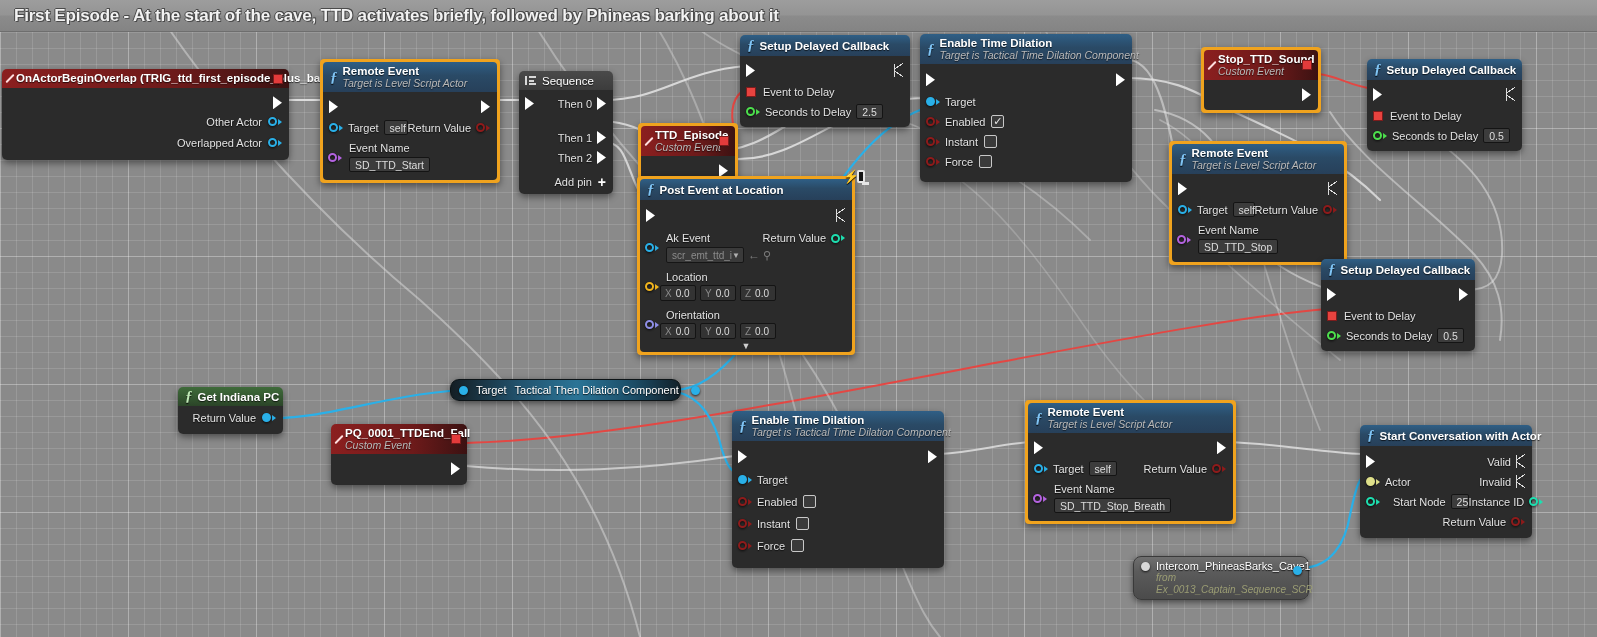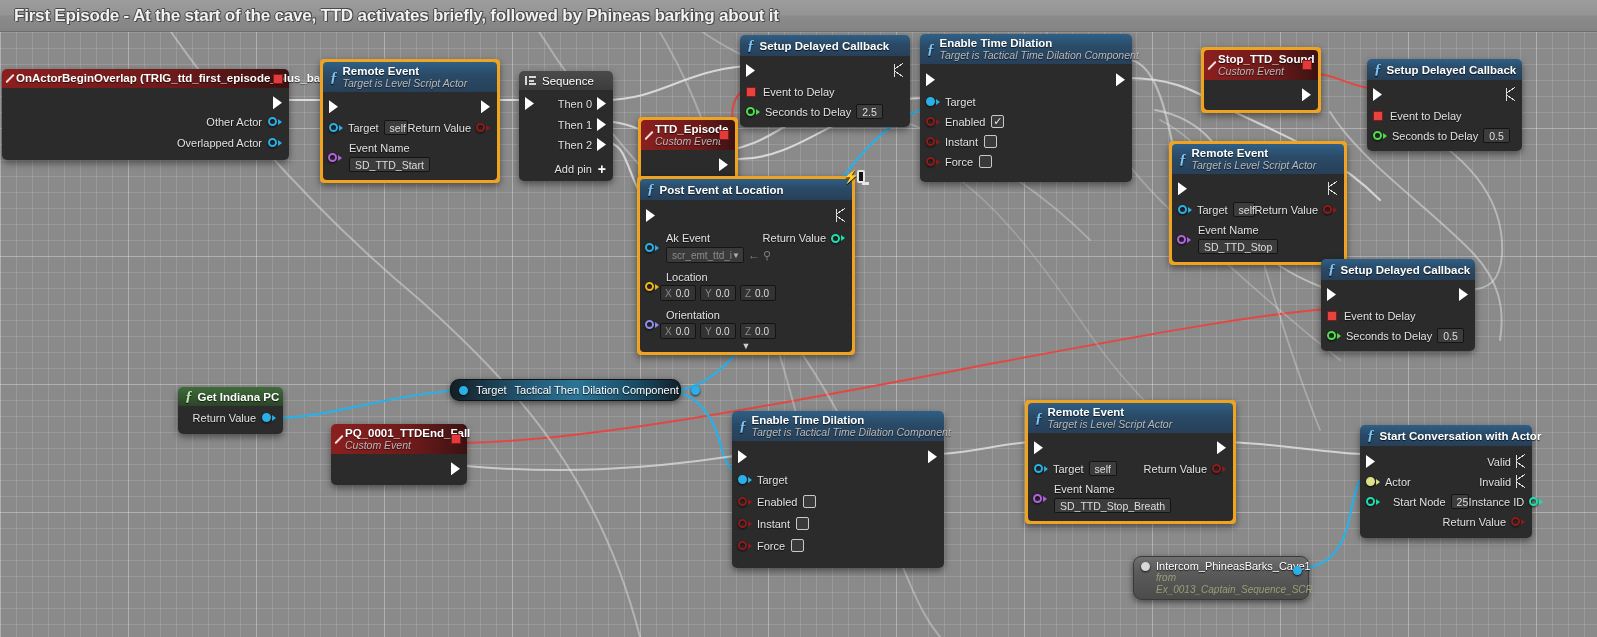--- a/index.html
+++ b/index.html
@@ -347,21 +347,21 @@
         <i style="left:4px;top:8px;width:7px;height:2px;"></i>
       </span>
       <span class="tlabel" style="font-weight:normal;">Sequence</span>
     </div>
     <div class="body" style="padding-top:5px;padding-bottom:4px;">
       <div class="row exec">
         <span class="tri-h"></span>
         <span class="lbl r">Then 0</span>
         <span class="tri-h" style="margin-left:5px;"></span>
       </div>
-      <div class="row exec" style="margin-top:4px;">
+      <div class="row exec" style="margin-top:17px;">
         <span class="lbl r">Then 1</span>
         <span class="tri-h" style="margin-left:5px;"></span>
       </div>
       <div class="row exec" style="margin-top:3px;">
         <span class="lbl r">Then 2</span>
         <span class="tri-h" style="margin-left:5px;"></span>
       </div>
       <div class="row exec" style="margin-top:7px;">
         <span class="lbl r">Add pin</span>
         <span style="margin-left:6px;color:#fff;font-size:14px;font-weight:bold;line-height:10px;">+</span>
@@ -387,21 +387,21 @@
         <span class="pinwrap c-float">
           <span class="pin-c hollow"></span>
           <span class="pin-arrow"></span>
         </span>
         <span class="lbl" style="margin-left:5px;">Seconds to Delay</span>
         <span class="vbox">2.5</span>
       </div>
     </div>
   </div>
 
-  <div class="node sel" style="left:638px; top:117px; width:100px;">
+  <div class="node sel" style="left:638px; top:123px; width:100px;">
     <div class="hdr event">
       <span class="dicon"></span>
       <div class="stack">
         <span class="tlabel">TTD_Episode</span>
         <span class="sub">Custom Event</span>
       </div>
       <span class="redbox"></span>
     </div>
     <div class="body" style="padding:6px 0 7px 0;">
       <div class="row exec">

